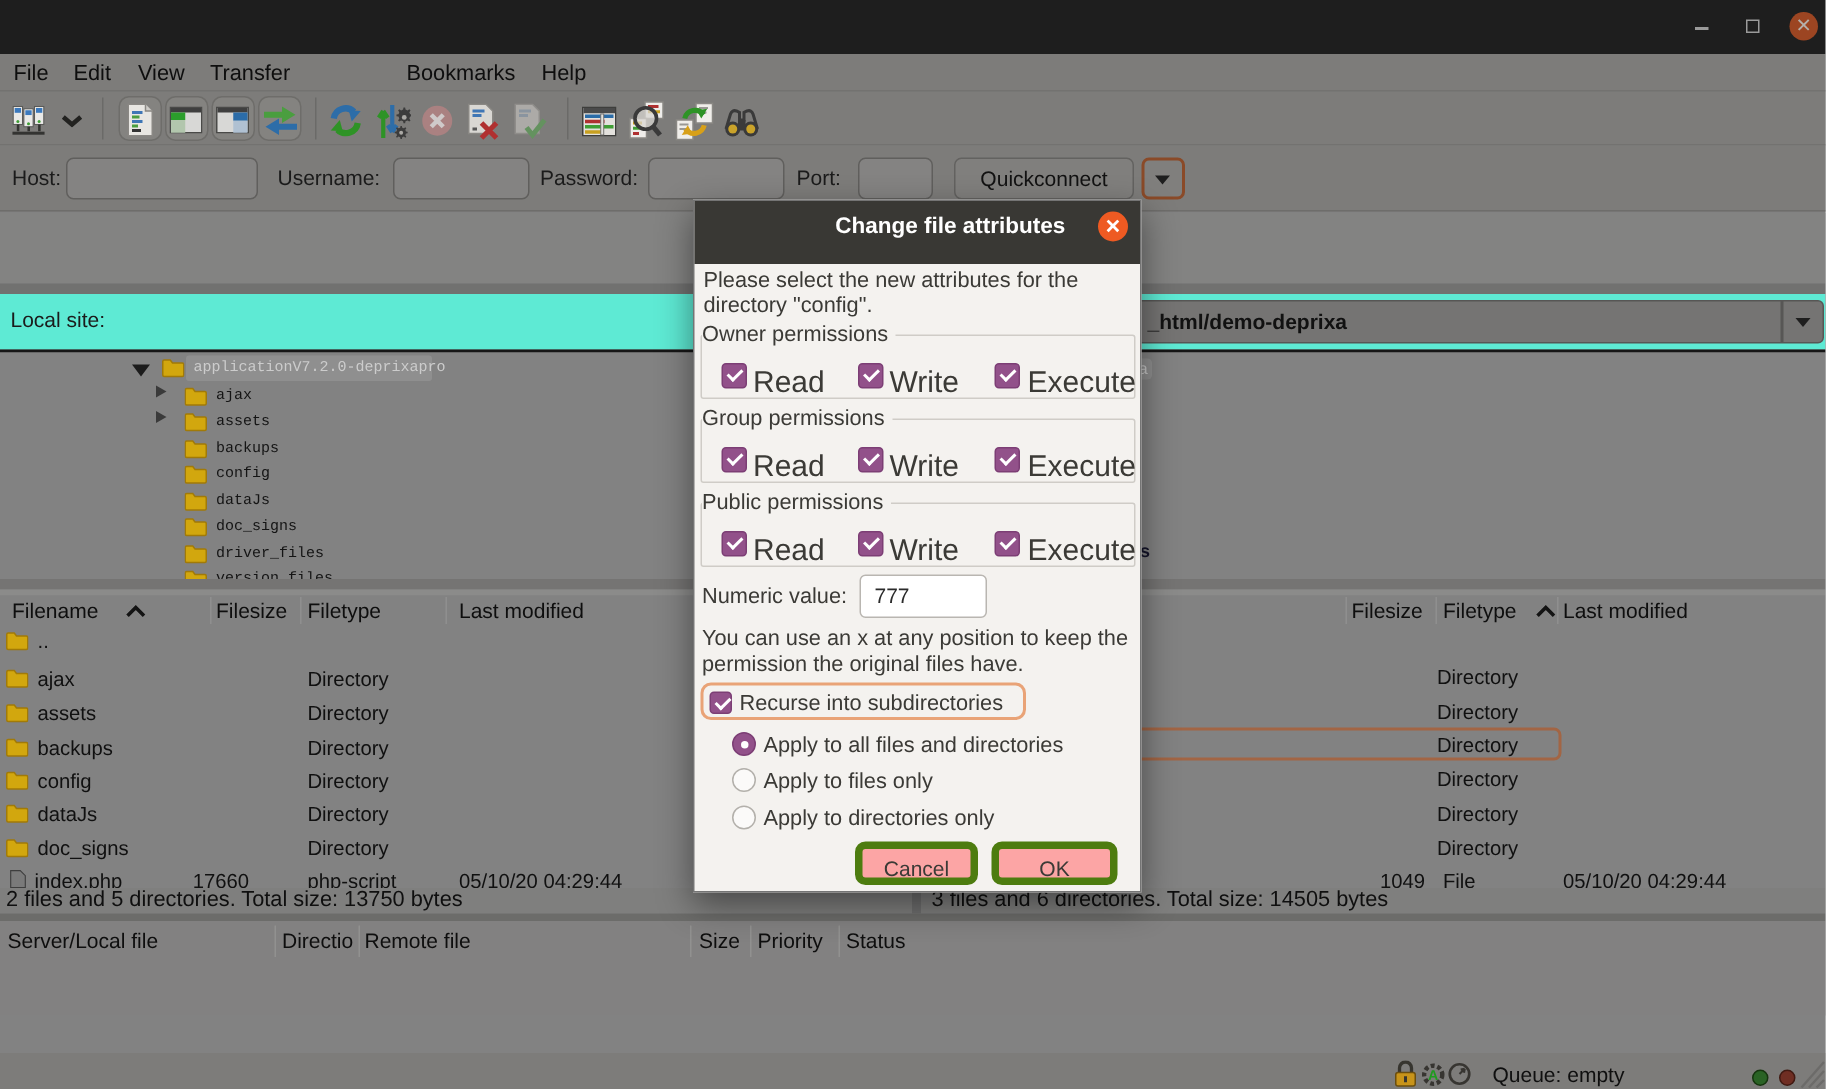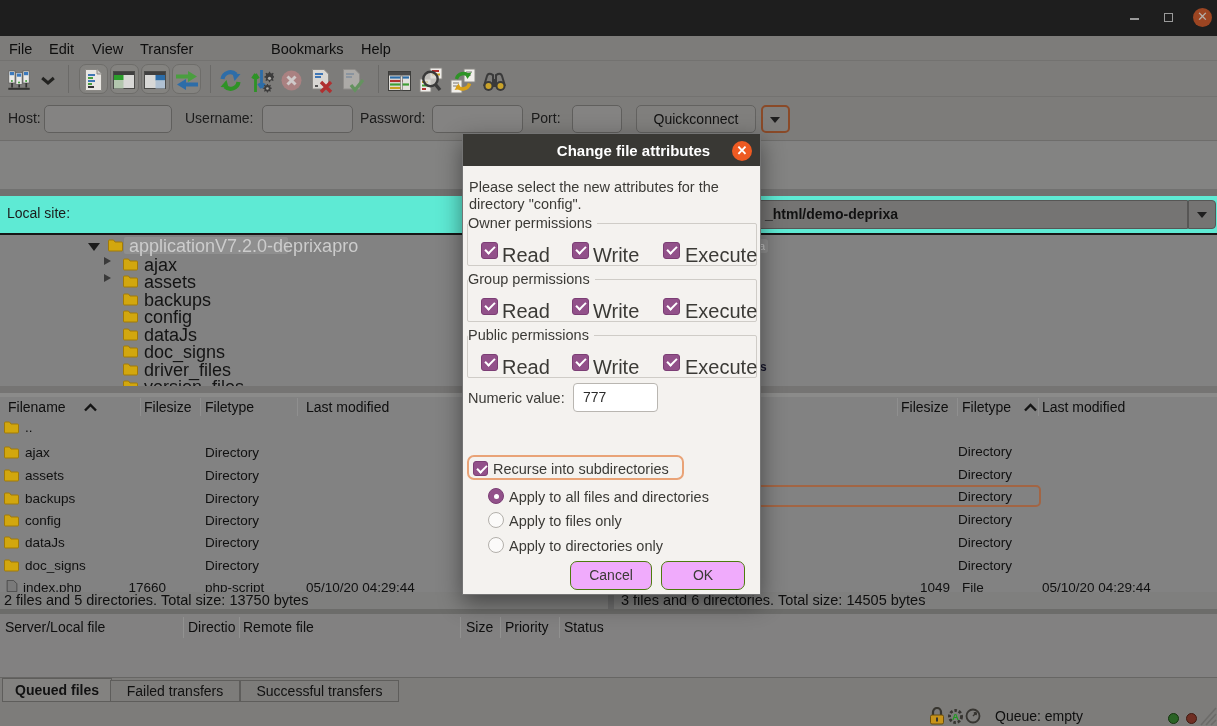--- a/index.html
+++ b/index.html
@@ -35,21 +35,21 @@
   
   #siterow { left:0; top:196px; width:1217px; height:37px; background:#5eead4; }
   #localinput { position:absolute; left:79px; top:4px; width:528px; height:29px; background:#838281; border:1px solid #605f5d; border-radius:4px; line-height:27px; padding-left:8px; font-weight:bold; color:#151515; }
   #remoteinput { position:absolute; left:620px; top:4px; width:568px; height:29px; background:#757473; border:1px solid #575655; border-radius:4px 0 0 4px; line-height:27px; padding-left:144px; font-weight:bold; color:#111111; }
   #remotedrop { position:absolute; left:1188px; top:4px; width:28px; height:29px; background:#757473; border:1px solid #575655; border-radius:0 4px 4px 0; }
 
   #blackline1 { left:0; top:233px; width:1217px; height:2px; background:#161616; }
 
   
   #treearea { left:0; top:235px; width:1217px; height:151px; background:#828282; overflow:hidden; }
-  .trow { position:absolute; height:18px; line-height:18px; white-space:nowrap; color:#141414; font-size:18px; }
+  .trow { position:absolute; height:18px; line-height:18px; white-space:nowrap; color:#141414; font-size:10px;font-family:Liberation Mono, monospace; }
   .fold { position:absolute; width:15px; height:13px; }
   #treesel { position:absolute; left:124px; top:2px; width:164px; height:17px; background:#8f8f8f; border-radius:2px; }
   #hscroll { left:0; top:386px; width:1217px; height:7px; background:#757473; }
   #hscroll2 { left:0; top:393px; width:1217px; height:4px; background:#8b8b8a; }
 
   
   #listarea { left:0; top:397px; width:1217px; height:195px; background:#828282; overflow:hidden; }
   .lhead { position:absolute; top:0; height:20px; line-height:20px; color:#0e0e0e; }
   .lrow { position:absolute; height:22px; line-height:22px; color:#101010; white-space:nowrap; font-size:13.5px; }
 
@@ -68,34 +68,34 @@
   
   #tabsrow { left:0; top:677px; width:1217px; height:25px; background:#7d7c7a; border-top:1px solid #676664; }
   .tab { position:absolute; top:2px; height:22px; line-height:21px; padding:0 12px; border:1px solid #5e5d5b; background:#7d7c7a; color:#111111; }
   #tab1 { font-weight:bold; background:#838280; }
 
   
   #bottombar { left:0; top:702px; width:1217px; height:24px; background:#7d7c7a; color:#0f0f0f; }
 
   
   #dialog { left:462px; top:133px; width:299px; height:462px; background:#f4f2ef; border:1px solid #747474; box-shadow:0 8px 22px rgba(0,0,0,0.45); z-index:20; }
-  #dtitle { position:absolute; left:0; top:0; width:100%; height:32px; background:#393834; color:#ffffff; font-weight:bold; font-size:15px; text-align:center; line-height:34px;padding-left:44px; }
+  #dtitle { position:absolute; left:0; top:0; width:100%; height:42px; background:#393834; color:#ffffff; font-weight:bold; font-size:15px; text-align:center; line-height:34px;padding-left:44px; }
   #dclose { position:absolute; right:8px; top:7px; width:20px; height:20px; border-radius:50%; background:#ee5a22; color:#fff; text-align:center; line-height:20px; font-size:13px; font-weight:bold; }
   .dtext { position:absolute; color:#3b3a36; font-size:14.5px; }
   .fsbox { position:absolute; left:4px; width:290px; height:43px; border:1px solid #cfccc7; border-radius:2px; }
   .fsleg { position:absolute; left:5px; height:16px; line-height:16px; background:#f4f2ef; padding-right:5px; color:#3b3a36; font-size:14.5px; z-index:2; }
   .cb { position:absolute; width:17px; height:17px; background:#92518a; border:1px solid #7c3e75; border-radius:3px; }
   .cb::after { content:""; position:absolute; left:3px; top:3px; width:8px; height:4px; border-left:2px solid #fff; border-bottom:2px solid #fff; transform:rotate(-45deg); }
   .cblabel { position:absolute; color:#3b3a36; font-size:20px; }
   #numinput { position:absolute; left:110px; top:249px; width:85px; height:29px; background:#ffffff; border:1px solid #b9b6b1; border-radius:4px; line-height:27px; padding-left:9px; color:#2b2b2b; }
   #recursering { position:absolute; left:4px; top:321px; width:217px; height:25px; border:2px solid #e9a377; border-radius:7px; }
   .radio { position:absolute; width:16px; height:16px; border-radius:50%; background:#fbfaf9; border:1px solid #b3b0ab; }
   .radio.sel { background:#92518a; border:1px solid #7c3e75; }
   .radio.sel::after { content:""; position:absolute; left:4.5px; top:4.5px; width:5px; height:5px; border-radius:50%; background:#fff; }
-  .dbtn { position:absolute; top:427px; height:29px; background:#f0abfc; border:1px solid #4d7c0f; border-radius:7px; text-align:center; line-height:27px; color:#3b3a36; font-size:14px; }
+  .dbtn { position:absolute; top:427px; height:29px; background:#fca5a5; border:5px solid #4d7c0f; border-radius:7px; text-align:center; line-height:27px; color:#3b3a36; font-size:14px; }
 
   
   #droprow { position:absolute; left:620px; top:485px; width:421px; height:22px; border:2px solid #a26544; border-radius:5px; z-index:5; }
 </style>
 </head>
 <body>
 <svg width="0" height="0" style="position:absolute">
     <defs>
 <g id="folder">
         <path d="M0.5 2 Q0.5 1 1.5 1 L5.5 1 L7 3 L13.5 3 Q14.5 3 14.5 4 L14.5 11 Q14.5 12 13.5 12 L1.5 12 Q0.5 12 0.5 11 Z" fill="#d2a70e" stroke="#a17a08" stroke-width="1"></path>
@@ -411,25 +411,20 @@
     <span style="left:505px;">Priority</span>
     <span style="left:564px;">Status</span>
     <div class="qsep" style="left:183px;"></div>
     <div class="qsep" style="left:239px;"></div>
     <div class="qsep" style="left:460px;"></div>
     <div class="qsep" style="left:500px;"></div>
     <div class="qsep" style="left:559px;"></div>
   </div>
   <div class="abs" id="queuebody"></div>
 
-  <div class="abs" id="tabsrow">
-    <div class="tab" id="tab1" style="left:2px;top:0px;height:24px;line-height:23px;">Queued files</div>
-    <div class="tab" style="left:110px;width:130px;text-align:center;padding:0;">Failed transfers</div>
-    <div class="tab" style="left:240px;width:159px;text-align:center;padding:0;">Successful transfers</div>
-  </div>
 
   <div class="abs" id="bottombar">
     <svg class="abs" style="left:929px;top:5px;" width="16" height="18" viewBox="0 0 16 18">
       <path d="M4 8 V5 a4 4 0 0 1 8 0 V8" fill="none" stroke="#37352f" stroke-width="2.2"></path>
       <rect x="1.5" y="8" width="13" height="9" rx="1.5" fill="#c8941a" stroke="#6b4e0e"></rect>
       <rect x="7" y="10.5" width="2" height="4" fill="#37352f"></rect>
     </svg>
     <svg class="abs" style="left:947px;top:6px;" width="17" height="17" viewBox="0 0 17 17">
       <circle cx="8.5" cy="8.5" r="6" fill="none" stroke="#373531" stroke-width="3" stroke-dasharray="2.6 1.8"></circle>
       <circle cx="8.5" cy="8.5" r="4.5" fill="#7d7c7a"></circle>
@@ -482,20 +477,21 @@
     <div class="cb" style="left:18px;top:220px;"></div>
       <div class="cblabel" style="left:39px;top:222px;">Read</div>
     <div class="cb" style="left:109px;top:220px;"></div>
       <div class="cblabel" style="left:130px;top:222px;">Write</div>
     <div class="cb" style="left:200px;top:220px;"></div>
       <div class="cblabel" style="left:222px;top:222px;">Execute</div>
 
     <div class="dtext" style="left:5px;top:256px;">Numeric value:</div>
     <div id="numinput">777</div>
 
+    <div class="dtext" style="left:5px;top:284px;width:292px;line-height:17px;">You can use an x at any position to keep the permission the original files have.</div>
 
     <div id="recursering"></div>
     <div class="cb" style="left:10px;top:327px;width:15px;height:15px;"></div>
     <div class="dtext" style="left:30px;top:327px;">Recurse into subdirectories</div>
 
     <div class="radio sel" style="left:25px;top:354px;"></div>
     <div class="dtext" style="left:46px;top:355px;">Apply to all files and directories</div>
     <div class="radio" style="left:25px;top:378px;"></div>
     <div class="dtext" style="left:46px;top:379px;">Apply to files only</div>
     <div class="radio" style="left:25px;top:403px;"></div>

